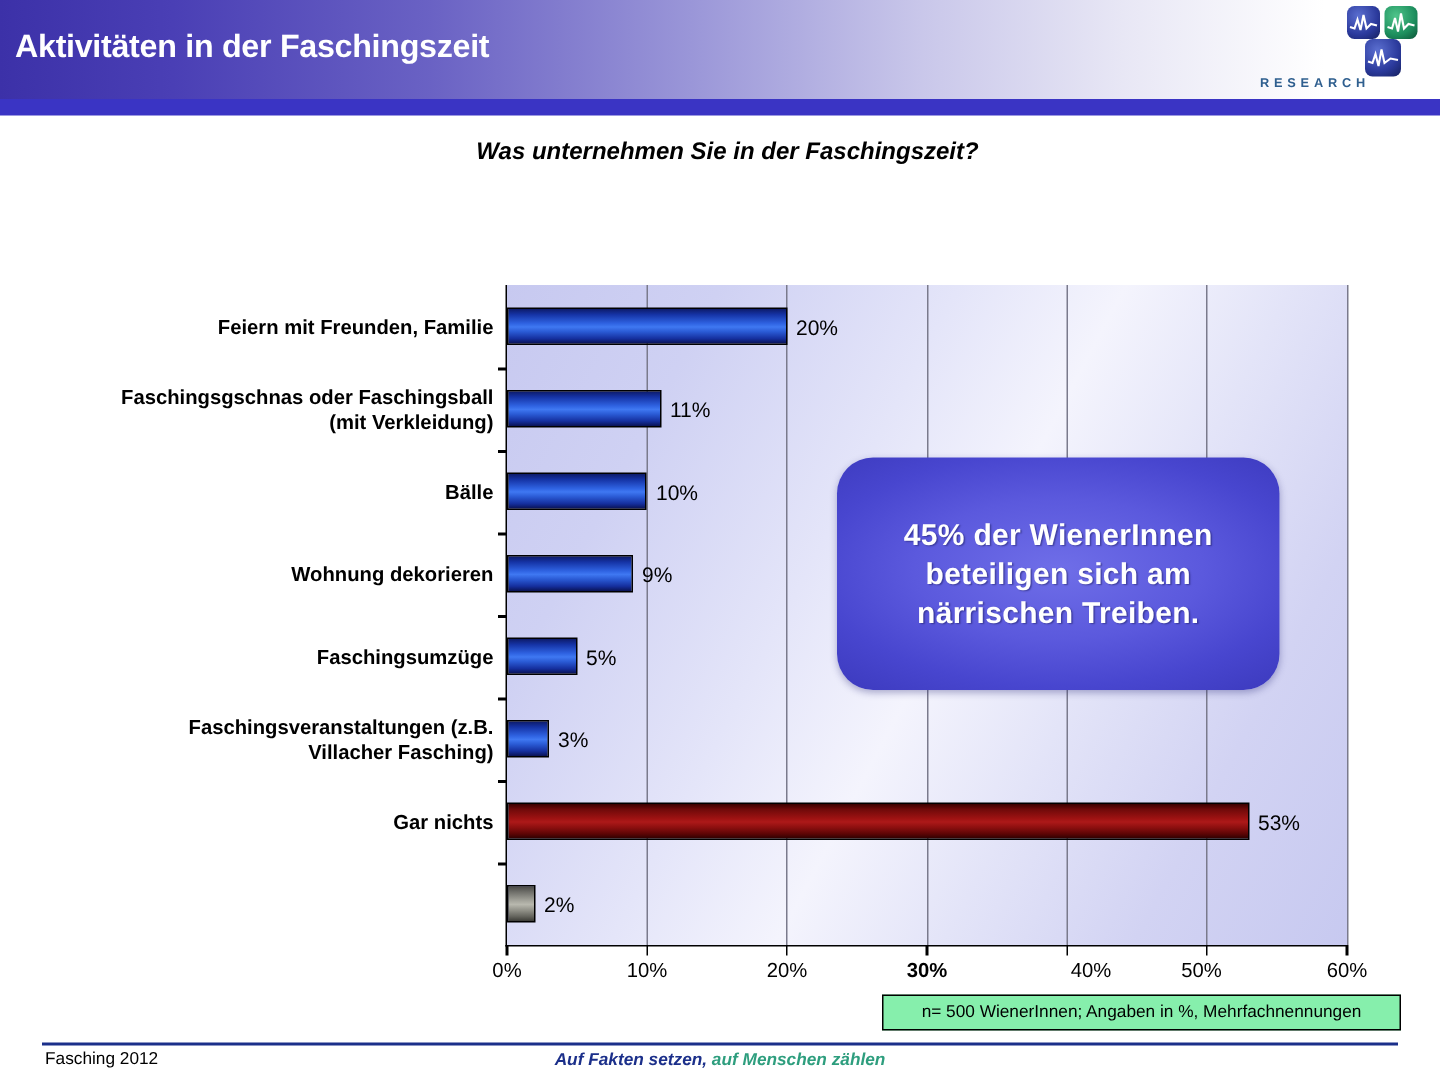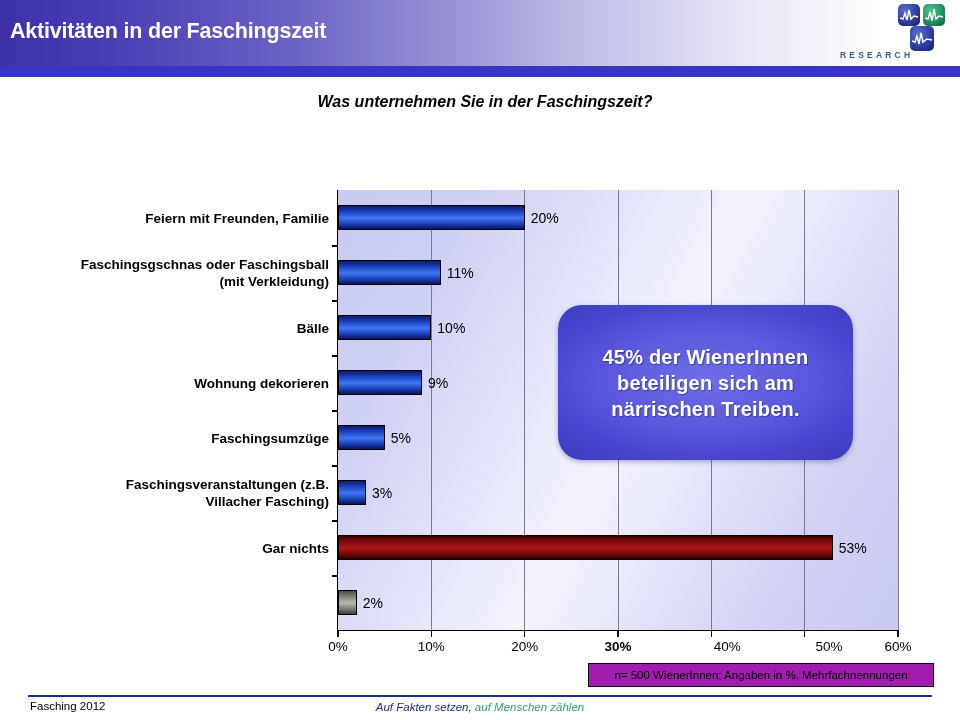--- a/index.html
+++ b/index.html
@@ -226,21 +226,21 @@
     letter-spacing: 0.2px;
     text-shadow: 1px 1px 1px rgba(20,20,80,0.45);
   }
 
   
   #footnote {
     position: absolute;
     left: 588px; top: 663px;
     width: 346px; height: 24px;
     border: 1.5px solid #000;
-    background: #a21caf;
+    background: #86efac;
     font-size: 11.5px;
     color: #000;
     display: flex;
     align-items: center;
     justify-content: center;
     box-sizing: border-box;
     white-space: nowrap;
   }
 
   
@@ -255,21 +255,21 @@
     left: 30px; top: 700px;
     font-size: 11.5px;
     color: #000;
   }
   #footer-tagline {
     position: absolute;
     left: 0; top: 701px;
     width: 960px;
     text-align: center;
     font-size: 11.5px;
-    font-weight: normal;
+    font-weight: bold;
     font-style: italic;
     white-space: nowrap;
   }
   .tag-blue { color: #1b2f8a; }
   .tag-green { color: #2e9e7e; }
 </style>
 </head>
 <body>
 
 <div id="header"></div>
@@ -320,21 +320,21 @@
     <div class="xtick" style="left: 185.917px;"></div>
     <div class="xticklabel" style="left: 186.667px;">20%</div>
     <div class="gridline" style="left: 279.5px;"></div>
     <div class="xtick" style="left: 279.25px;"></div>
     <div class="xticklabel" style="left: 280px; font-weight: bold;">30%</div>
     <div class="gridline" style="left: 372.833px;"></div>
     <div class="xtick" style="left: 372.583px;"></div>
     <div class="xticklabel" style="left: 373.333px; margin-left: 16px;">40%</div>
     <div class="gridline" style="left: 466.167px;"></div>
     <div class="xtick" style="left: 465.917px;"></div>
-    <div class="xticklabel" style="left: 491px;">50%</div>
+    <div class="xticklabel" style="left: 463px;">50%</div>
     <div class="gridline" style="left: 559.5px;"></div>
     <div class="xtick" style="left: 559.25px;"></div>
     <div class="xticklabel" style="left: 560px;">60%</div>
     <div class="bar blue" style="width: 186.667px; top: 15px;"></div>
     <div class="barvalue" style="left: 192.667px; top: 27.5px;">20%</div>
     <div class="ytick" style="top: 55px;"></div>
     <div class="bar blue" style="width: 102.667px; top: 70px;"></div>
     <div class="barvalue" style="left: 108.667px; top: 82.5px;">11%</div>
     <div class="ytick" style="top: 110px;"></div>
     <div class="bar blue" style="width: 93.3333px; top: 125px;"></div>

